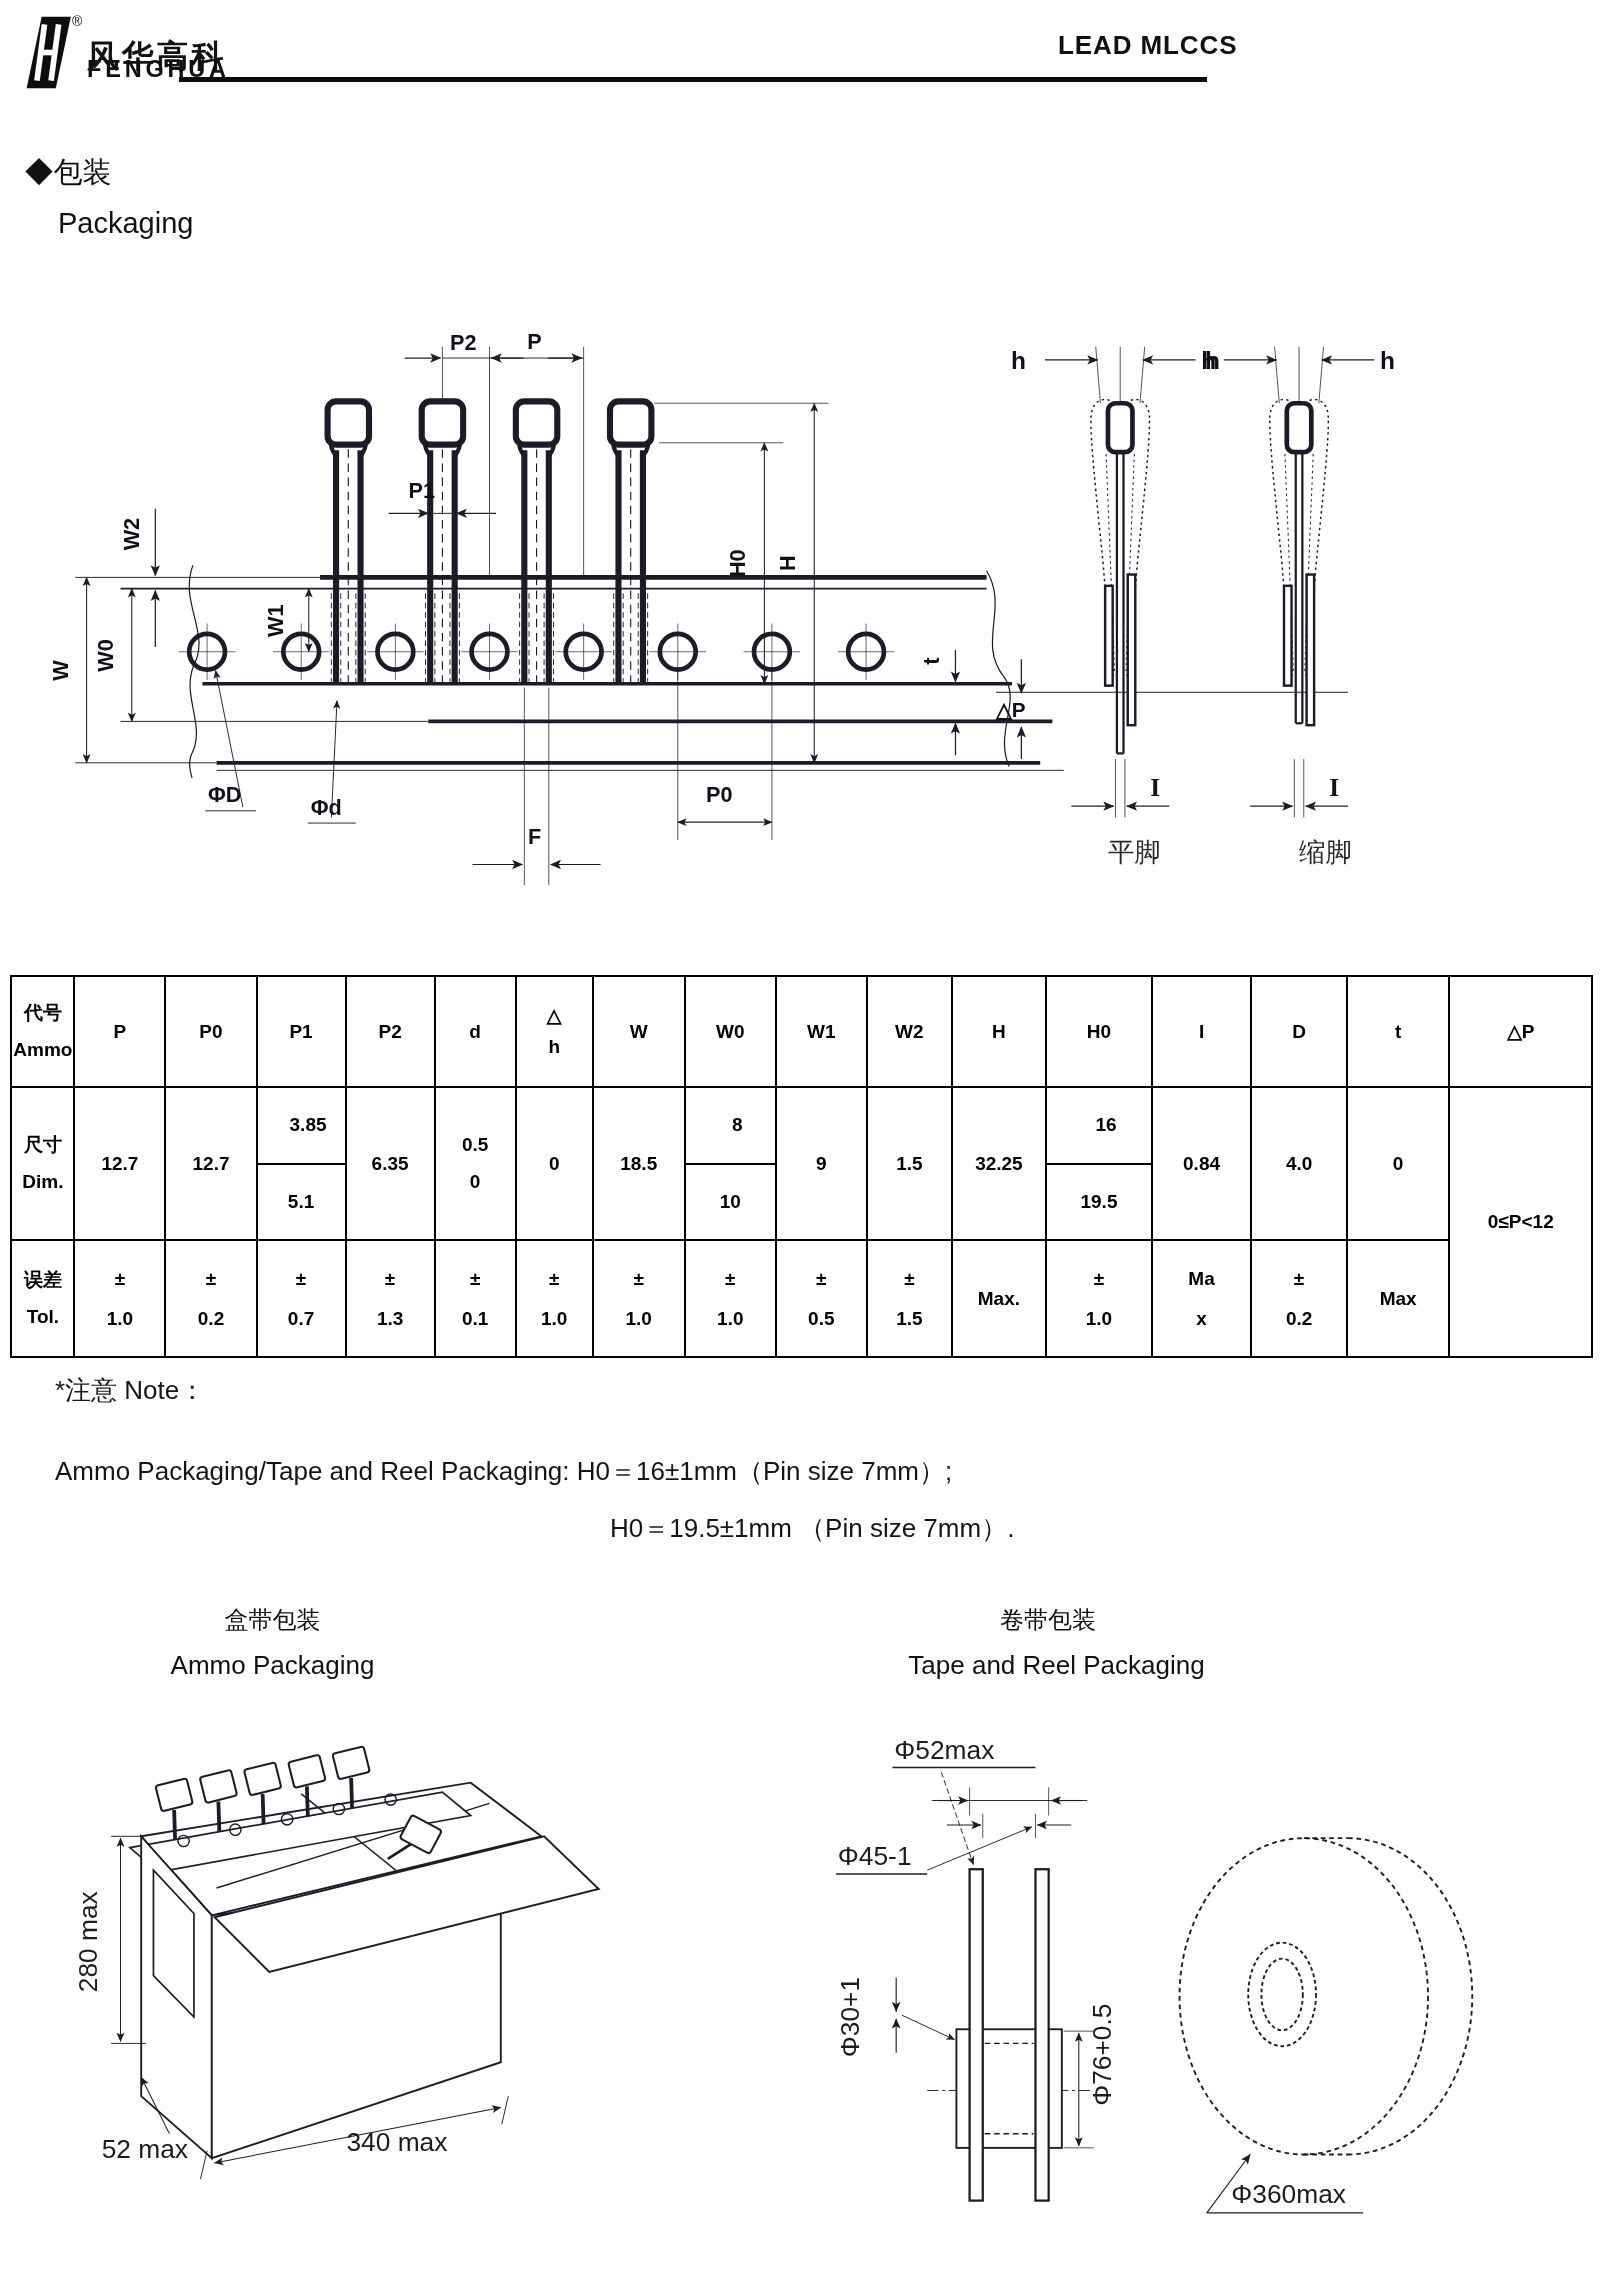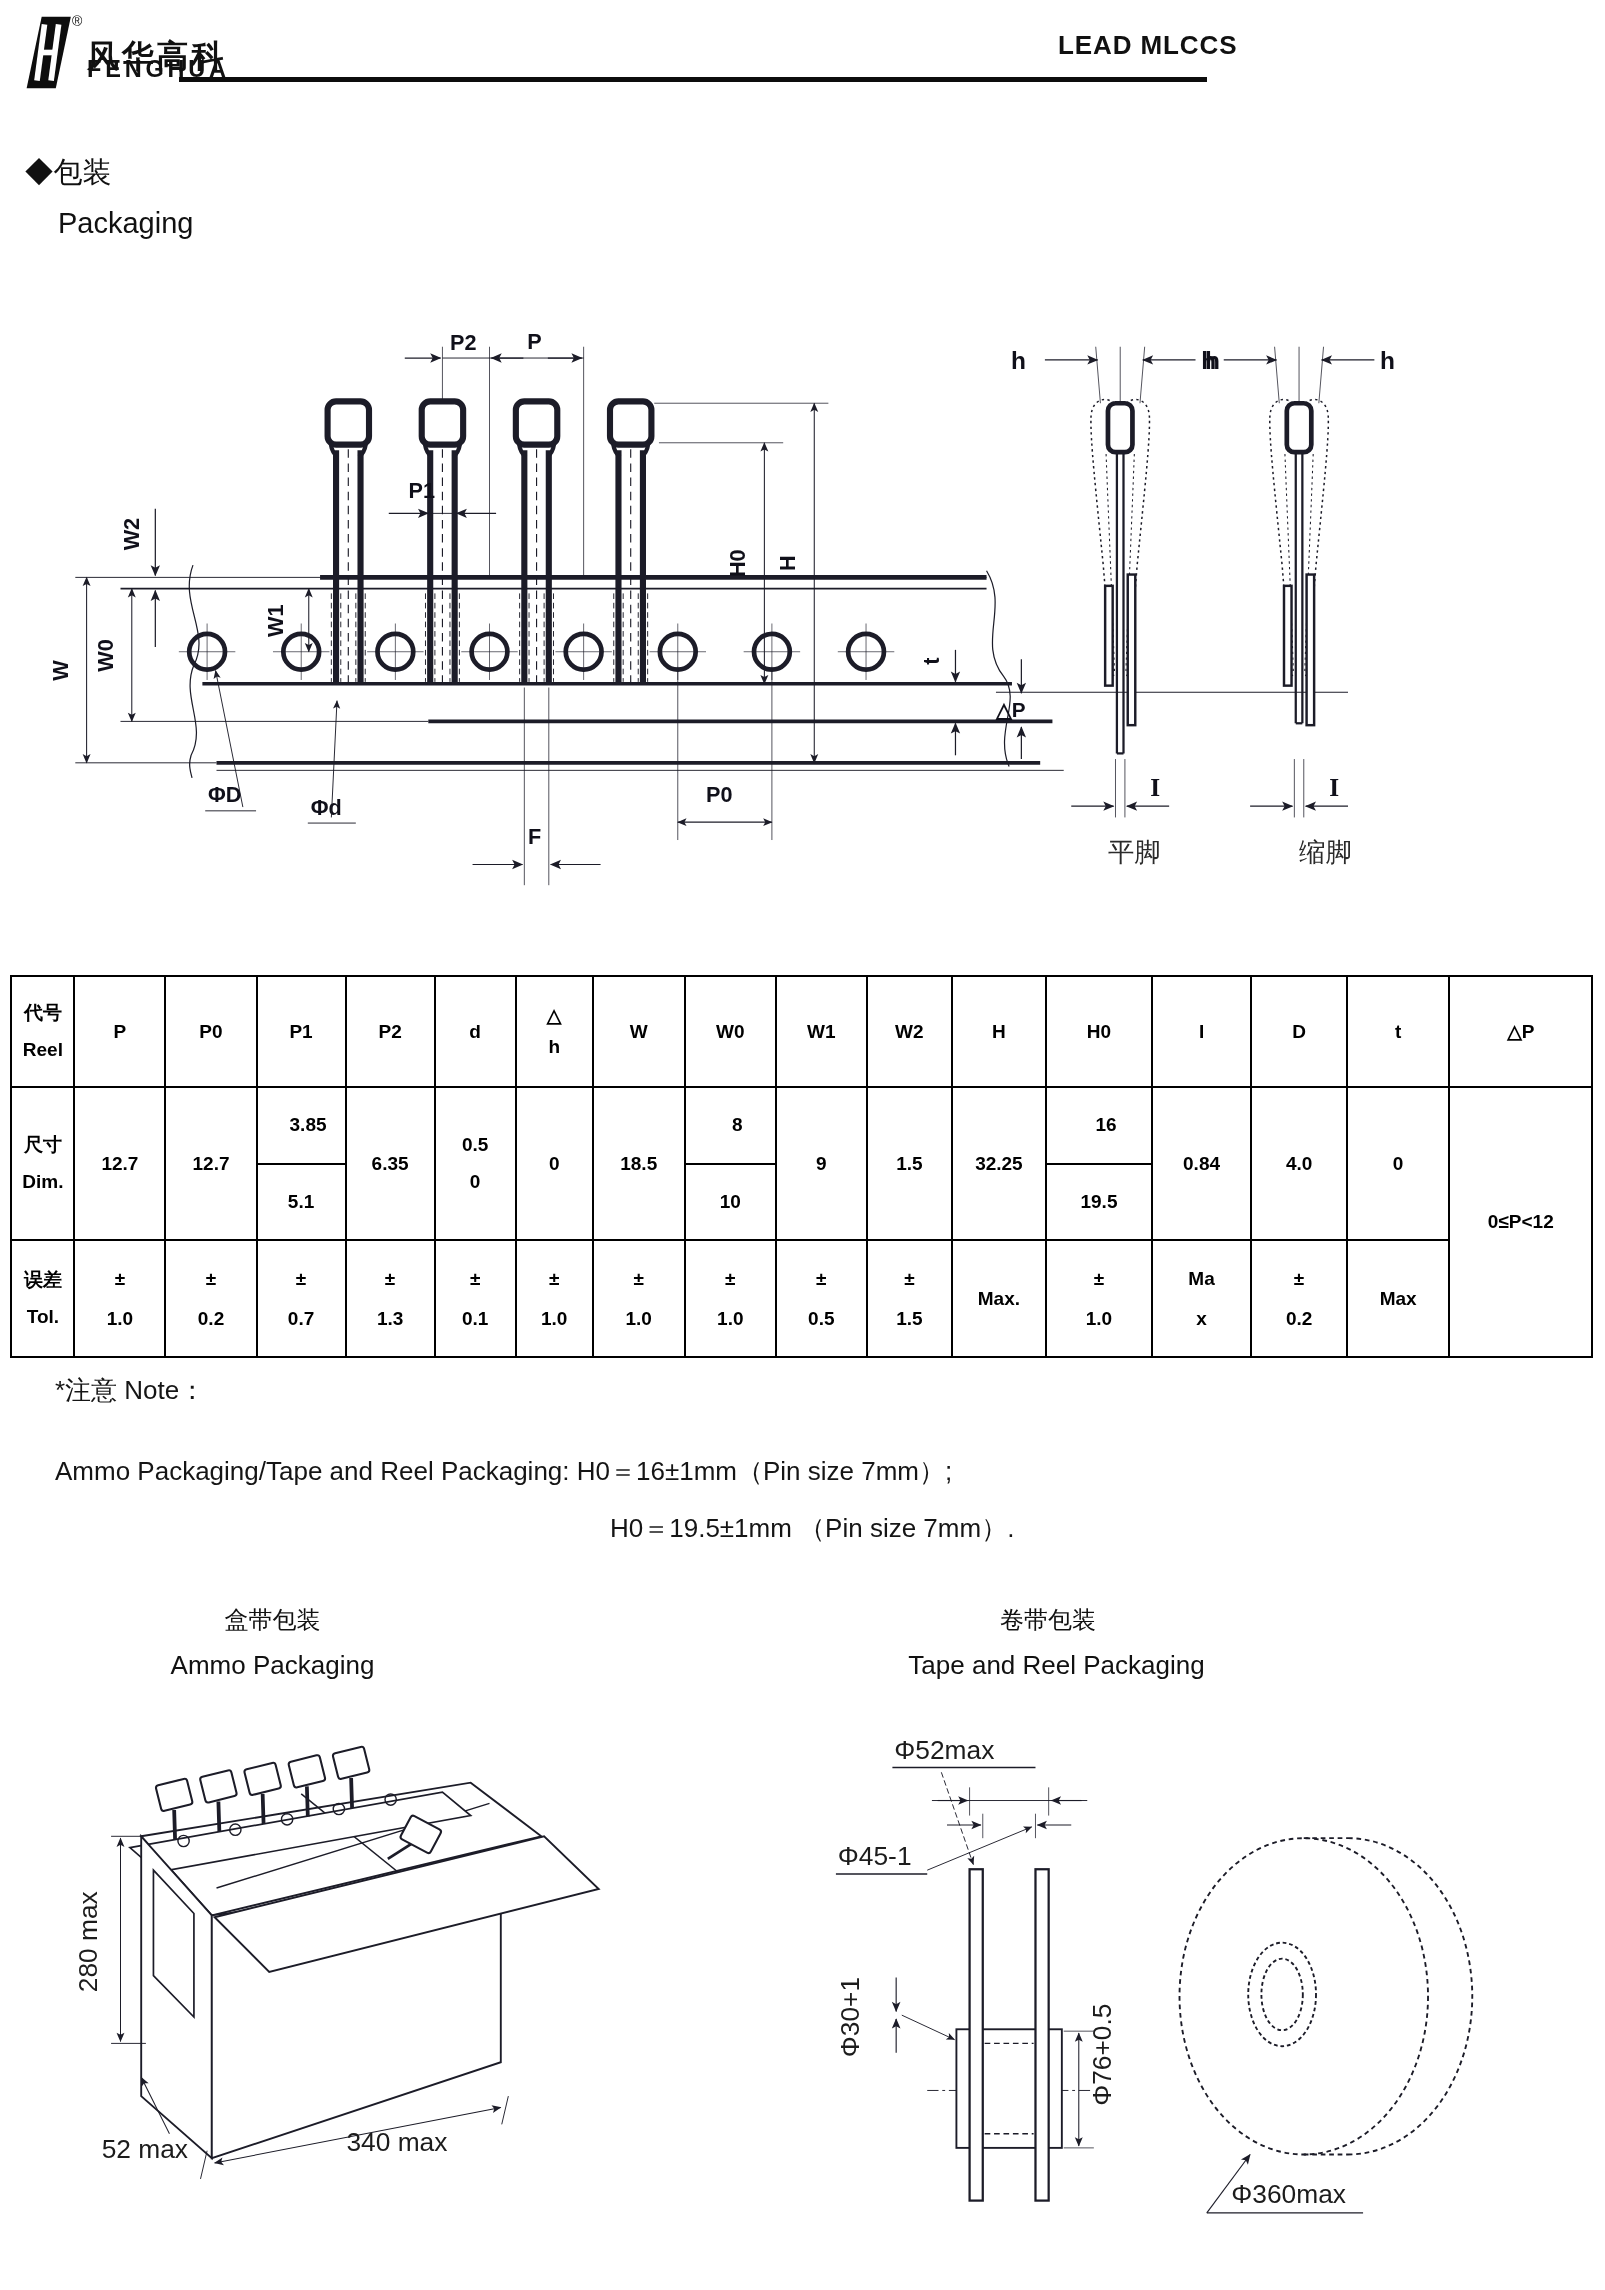--- a/index.html
+++ b/index.html
@@ -327,21 +327,21 @@
         <col style="width:94px">
       <col style="width:106px">
         <col style="width:99px">
         <col style="width:96px">
         <col style="width:102px">
       <col style="width:143px">
     </colgroup>
     <tbody>
         <tr class="r-head">
       <td class="pre">代号
-Reel</td>
+Ammo</td>
       <td>P</td>
       <td>P0</td>
       <td>P1</td>
       <td>P2</td>
       <td>d</td>
       <td class="pre" style="line-height:1.6;">△
 h</td>
       <td>W</td>
       <td>W0</td>
       <td>W1</td>

